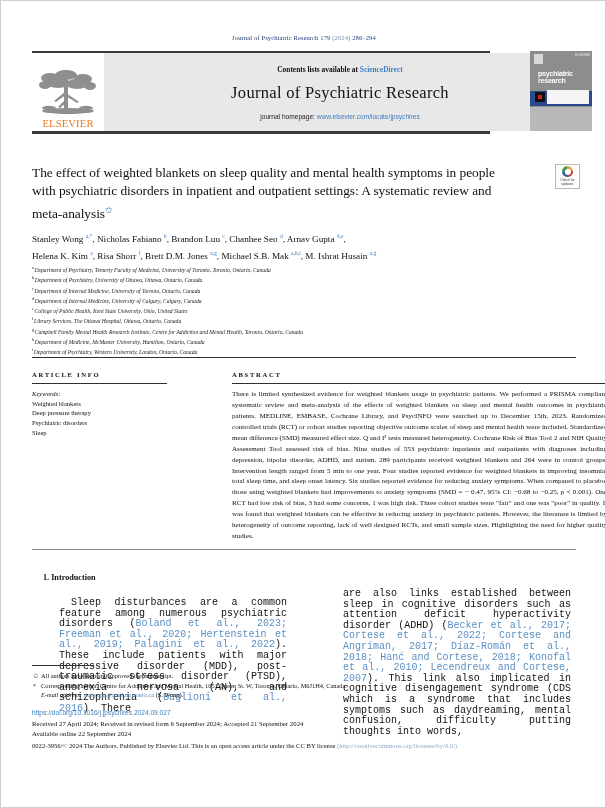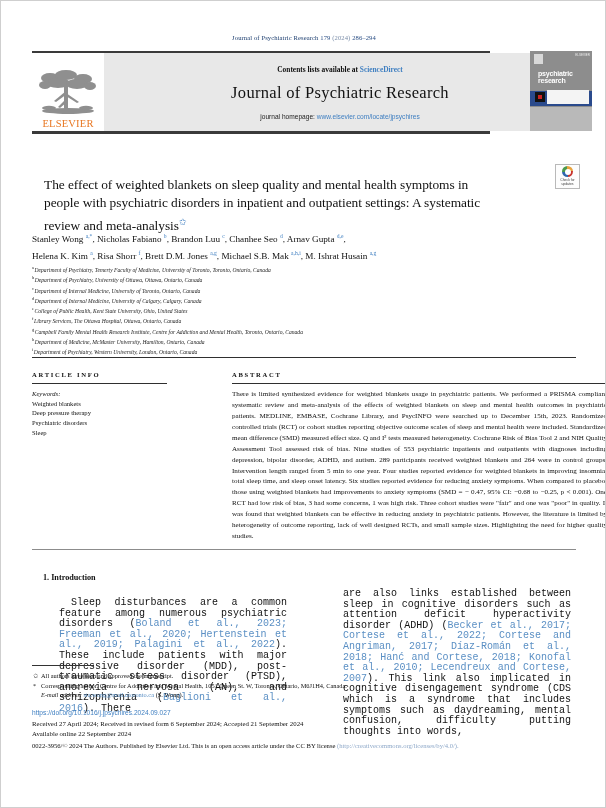--- a/index.html
+++ b/index.html
@@ -204,21 +204,21 @@
   }
 
   
   .title-block {
     position: absolute;
     top: 163px;
     left: 0;
     width: 480px;
   }
   h1.paper-title {
-    margin: 12px;
+    margin: 0;
     font-family: "Liberation Serif", serif;
     font-size: 13.4px;
     line-height: 18.3px;
     font-weight: normal;
     color: #111;
     letter-spacing: -.05px;
   }
   .crossmark {
     position: absolute;
     top: 163px;

